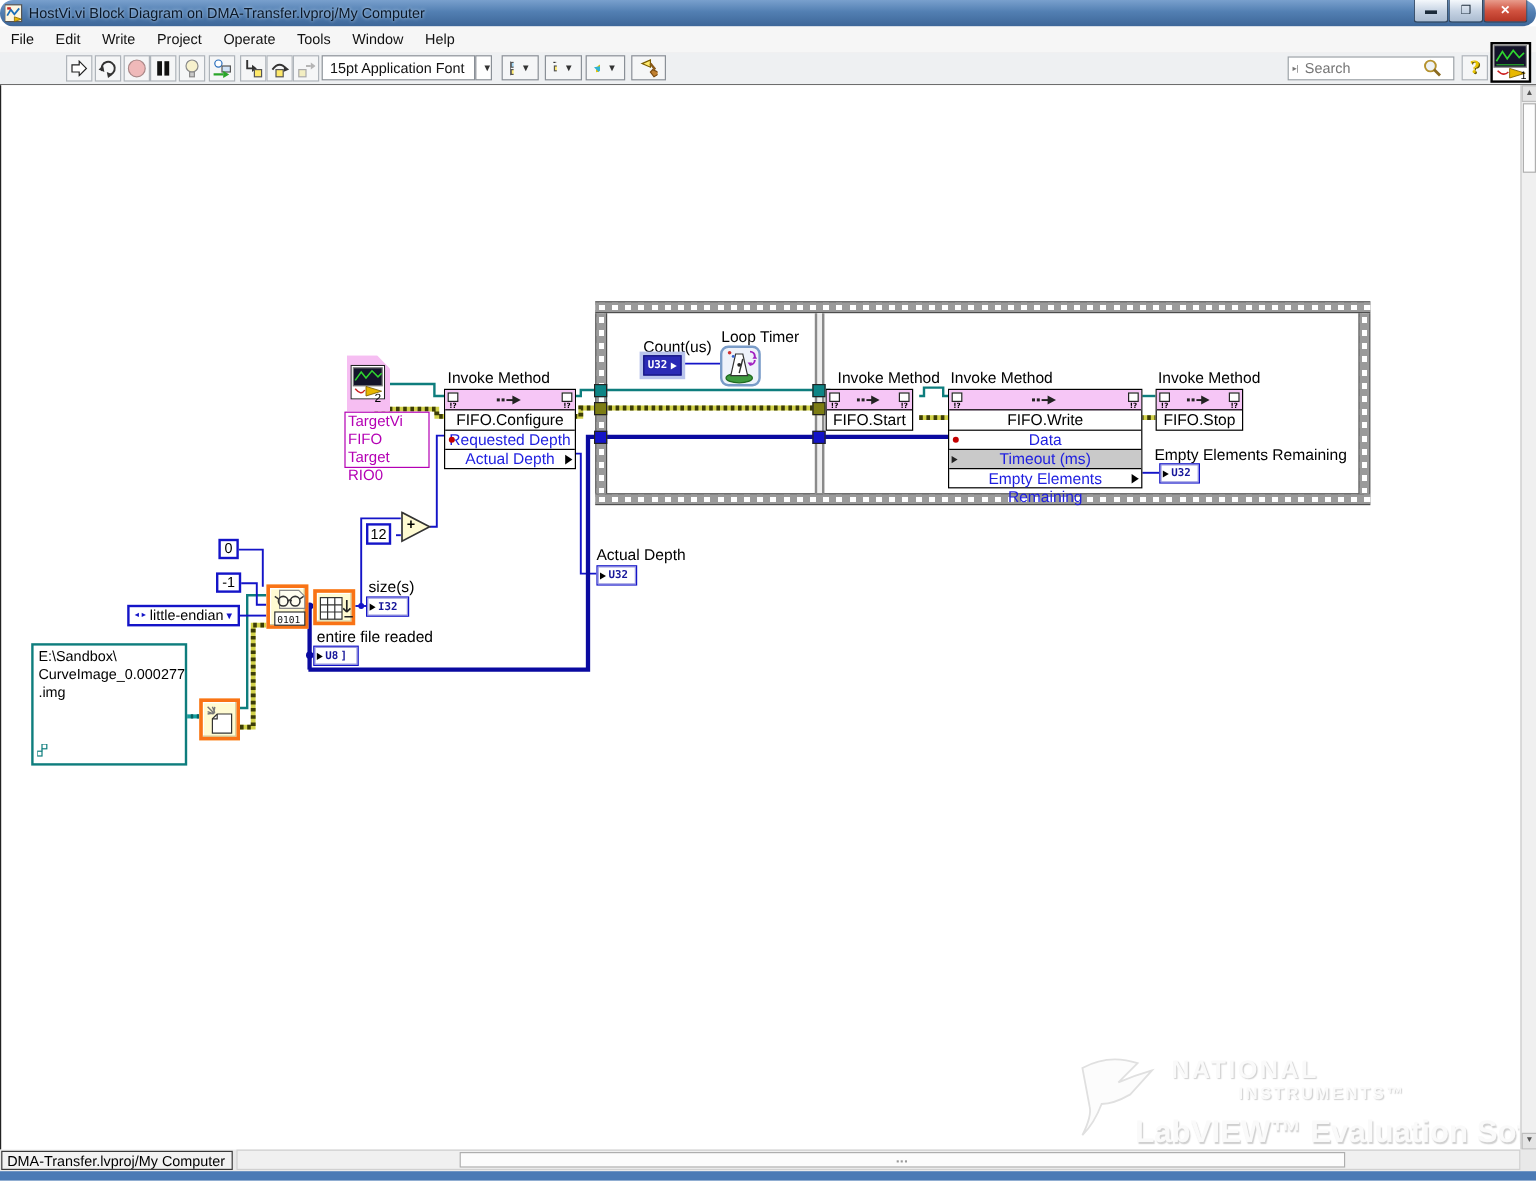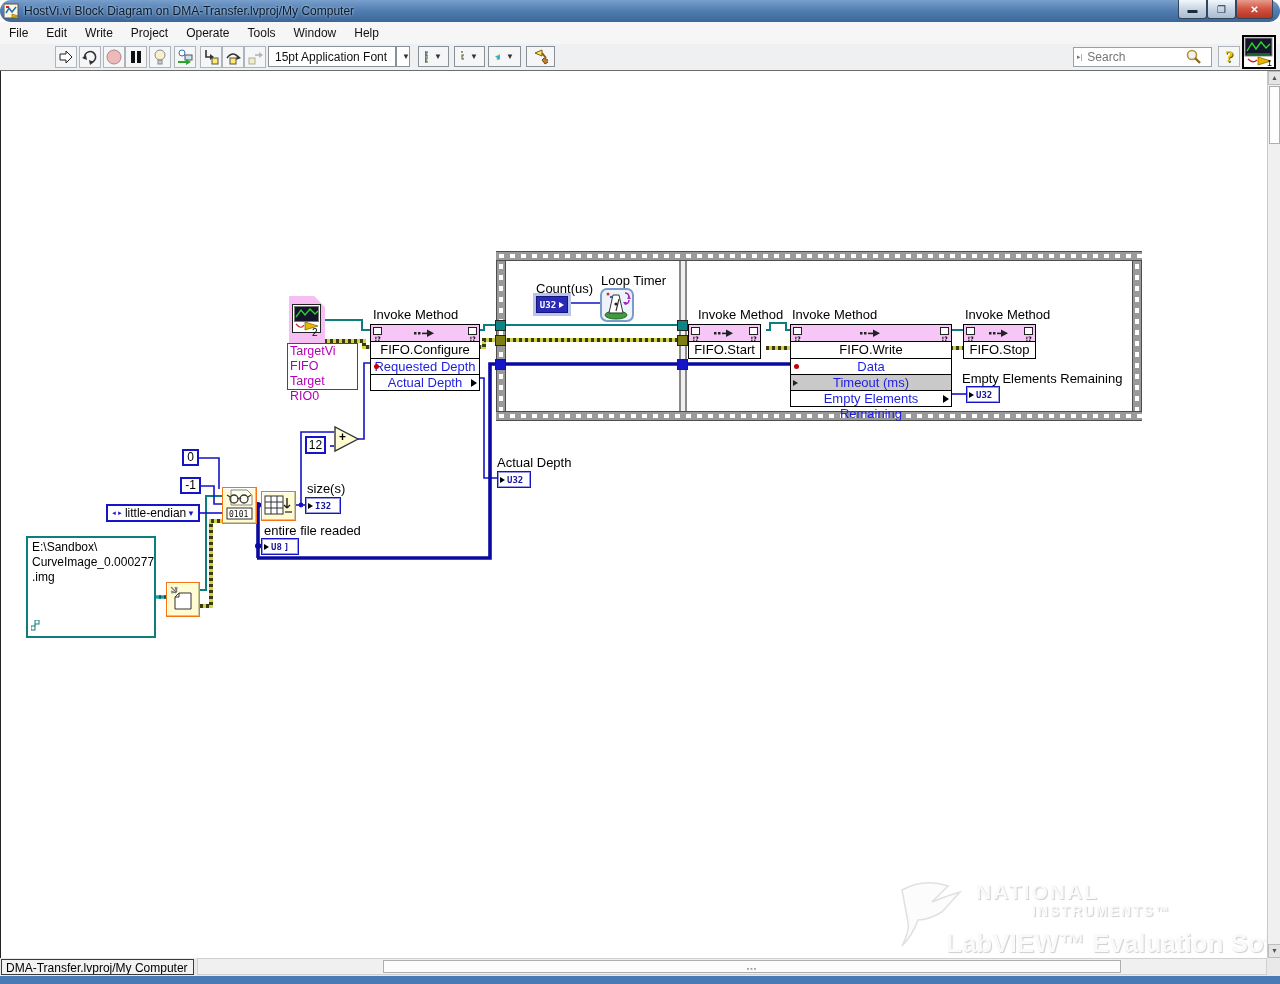--- a/index.html
+++ b/index.html
@@ -35,21 +35,21 @@
   .dotred{position:absolute;left:3px;top:50%;margin-top:-2.5px;width:5px;height:5px;background:#c40000;border-radius:50%;}
   .outarr{position:absolute;right:2px;top:50%;margin-top:-4px;width:0;height:0;border-left:6px solid #000;border-top:4px solid transparent;border-bottom:4px solid transparent;}
   .inarr{position:absolute;left:2px;top:50%;margin-top:-3px;width:0;height:0;border-left:5px solid #222;border-top:3px solid transparent;border-bottom:3px solid transparent;}
   .ind{position:absolute;height:15px;box-sizing:content-box;border:1px solid #1414c8;box-shadow:0 0 0 1px #9a9ae0 inset;background:#fff;display:flex;align-items:center;font:bold 9px "DejaVu Sans Mono",monospace;color:#16169a;padding:0 2px;}
   .tri{width:0;height:0;border-left:5px solid #000;border-top:3.5px solid transparent;border-bottom:3.5px solid transparent;margin-right:2px;background:transparent;}
   .selconst{position:absolute;height:15px;background:#2a2ab6;border:1px solid #15157e;box-shadow:0 0 0 3px #b9c4ec;display:flex;align-items:center;justify-content:center;font:bold 9px "DejaVu Sans Mono",monospace;color:#fff;}
   .triw{width:0;height:0;border-left:5px solid #fff;border-top:3.5px solid transparent;border-bottom:3.5px solid transparent;margin-left:3px;}
   .kconst{position:absolute;border:2px solid #1414c8;background:#fff;color:#000;font-size:12px;text-align:center;}
   .enum{position:absolute;border:2px solid #1414c8;background:#fff;display:flex;align-items:center;font-size:12px;color:#000;padding:0 3px;}
   .pathbox{position:absolute;border:2px solid #0e7d7d;background:#fff;font-size:12px;line-height:15px;text-align:left;padding:2px 4px;box-sizing:border-box;color:#000;}
-  .fn{position:absolute;border:1px solid #f97316;background:#fffbd2;box-shadow:inset -1px -1px 0 #cbc79b,inset 1px 1px 0 #ffffff;box-sizing:border-box;}
+  .fn{position:absolute;border:3px solid #f97316;background:#fffbd2;box-shadow:inset -1px -1px 0 #cbc79b,inset 1px 1px 0 #ffffff;box-sizing:border-box;}
   .filmh{position:absolute;height:10px;box-sizing:border-box;border-top:1px solid #4d4d4d;border-bottom:1px solid #4d4d4d;background:
     linear-gradient(180deg,#9a9a9a 0 2px,rgba(0,0,0,0) 2px 6px,#9a9a9a 6px 8px),
     repeating-linear-gradient(90deg,#9a9a9a 0 3px,#ffffff 3px 8px,#9a9a9a 8px 11px);}
   .filmv{position:absolute;width:10px;box-sizing:border-box;border-left:1px solid #4d4d4d;border-right:1px solid #4d4d4d;background:
     linear-gradient(90deg,#9a9a9a 0 2px,rgba(0,0,0,0) 2px 6px,#9a9a9a 6px 8px),
     repeating-linear-gradient(180deg,#9a9a9a 0 3px,#ffffff 3px 8px,#9a9a9a 8px 11px);}
   .divider{position:absolute;background:#efefef;border-left:2px solid #8a8a8a;border-right:2px solid #8a8a8a;box-sizing:border-box;}
   .tunnel{position:absolute;width:11px;height:11px;border:1px solid #222;box-sizing:border-box;}
   .t-teal{background:#0e8585;}.t-err{background:#7d7d14;}.t-blue{background:#1414c8;}
   .wires{position:absolute;left:0;top:0;width:1280px;height:984px;pointer-events:none;}

